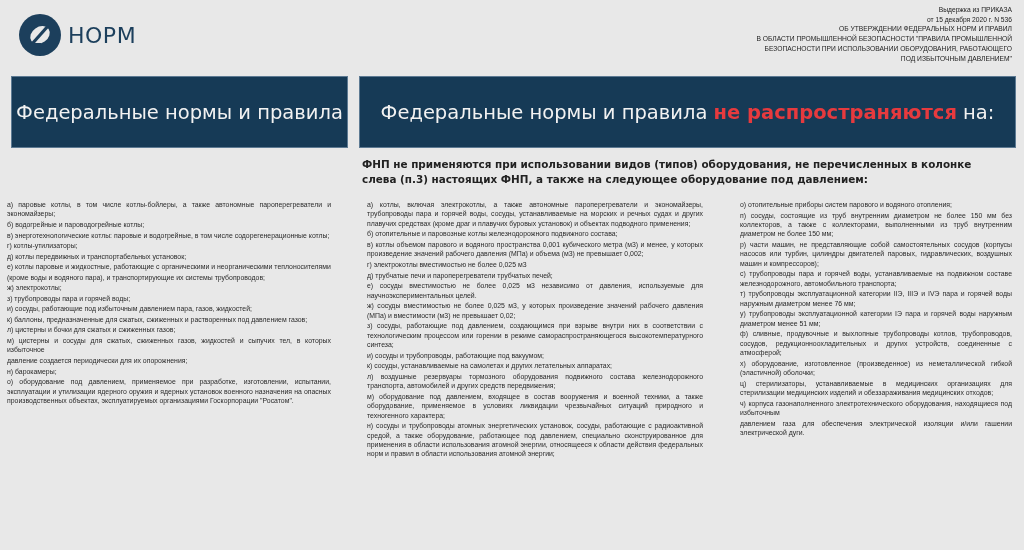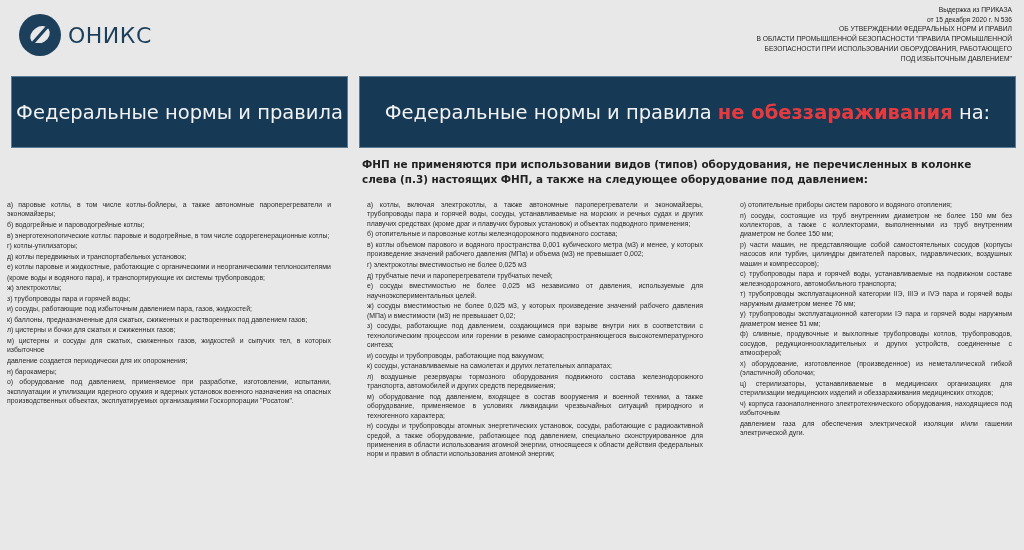--- a/index.html
+++ b/index.html
@@ -58,40 +58,40 @@
 </head>
 <body>
 
 <div class="logo">
   <svg class="logo-mark" viewBox="0 0 44 44">
     <circle cx="22" cy="22" r="21" fill="#1c3f5c"></circle>
     <ellipse cx="22" cy="22" rx="10.5" ry="8" fill="#e8e8e8" transform="rotate(-35 22 22)"></ellipse>
     <line x1="14" y1="31" x2="30" y2="13" stroke="#1c3f5c" stroke-width="3.2"></line>
     <rect x="9" y="30" width="14" height="4" fill="#1c3f5c"></rect>
   </svg>
-  <span class="logo-text">ОНИКС</span>
+  <span class="logo-text">НОРМ</span>
 </div>
 
 <div class="extract">
   <div>Выдержка из ПРИКАЗА</div>
   <div>от 15 декабря 2020 г. N 536</div>
   <div>ОБ УТВЕРЖДЕНИИ ФЕДЕРАЛЬНЫХ НОРМ И ПРАВИЛ</div>
   <div>В ОБЛАСТИ ПРОМЫШЛЕННОЙ БЕЗОПАСНОСТИ "ПРАВИЛА ПРОМЫШЛЕННОЙ</div>
   <div>БЕЗОПАСНОСТИ ПРИ ИСПОЛЬЗОВАНИИ ОБОРУДОВАНИЯ, РАБОТАЮЩЕГО</div>
   <div>ПОД ИЗБЫТОЧНЫМ ДАВЛЕНИЕМ"</div>
 </div>
 
 <div class="banner banner-left">
   <div>
     <div>Федеральные нормы и правила</div>
   </div>
 </div>
 
 <div class="banner banner-right">
-  <div style="white-space:pre;"><span>Федеральные нормы и правила </span><span class="accent">не обеззараживания</span><span> на:</span></div>
+  <div style="white-space:pre;"><span>Федеральные нормы и правила </span><span class="accent">не распространяются</span><span> на:</span></div>
 </div>
 
 <div class="subhead">ФНП не применяются при использовании видов (типов) оборудования, не перечисленных в колонке слева (п.3) настоящих ФНП, а также на следующее оборудование под давлением:</div>
 
 <div class="col col-left">
   <p>а) паровые котлы, в том числе котлы-бойлеры, а также автономные пароперегреватели и экономайзеры;</p>
   <p>б) водогрейные и пароводогрейные котлы;</p>
   <p>в) энерготехнологические котлы: паровые и водогрейные, в том числе содорегенерационные котлы;</p>
   <p>г) котлы-утилизаторы;</p>
   <p>д) котлы передвижных и транспортабельных установок;</p>

